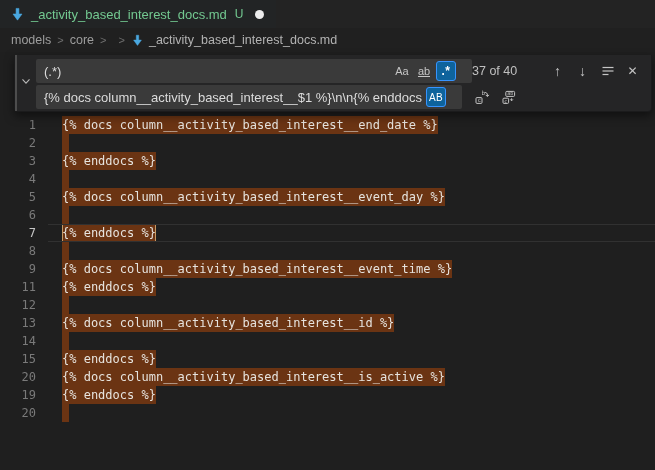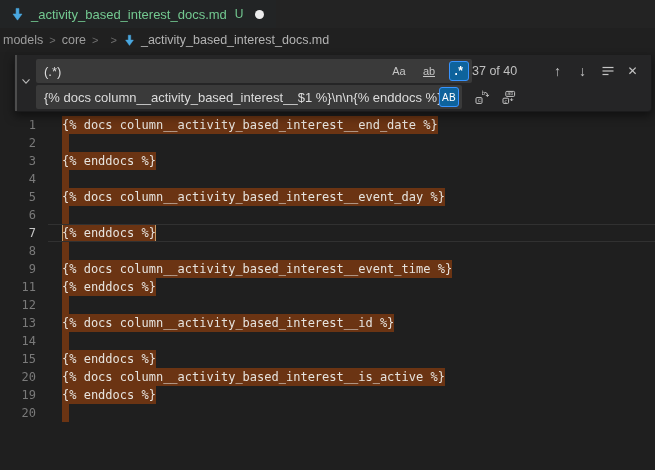--- a/index.html
+++ b/index.html
@@ -9,21 +9,21 @@
   
   .tabbar{position:absolute;left:0;top:0;right:0;height:28px;background:#232323;display:flex;}
   .tab{display:inline-flex;align-items:center;height:28px;padding:0 12px 0 10px;background:#222425;}
   .fileicon{display:inline-flex;align-items:center;margin-right:6px;}
   .tabname{font-size:13px;color:#73c991;}
   .gitstatus{font-size:12px;color:#73c991;margin-left:8px;}
   .dot{width:9px;height:9px;border-radius:50%;background:#ececec;margin-left:11px;}
 
   
   .breadcrumb{position:absolute;left:0;top:28px;right:0;height:24px;background:#202020;
-              display:flex;align-items:center;padding-left:3px;white-space:nowrap;}
+              display:flex;align-items:center;padding-left:11px;white-space:nowrap;}
   .bc-item{font-size:12.5px;color:#9d9d9d;cursor:pointer;}
   .bc-sep{font-size:11px;color:#6f6f6f;padding:0 6px;}
   .bc-file{display:inline-flex;align-items:center;font-size:12.5px;color:#b3b3b3;}
   .bc-file .fileicon{margin-right:5px;}
 
   
   .editor{position:absolute;left:0;top:52px;right:0;bottom:0;background:#1f1f1f;}
   .code-area{position:absolute;top:64px;left:0;right:0;}
   .row{display:flex;height:18px;position:relative;}
   .ln{flex:none;width:36px;text-align:right;font-family:"DejaVu Sans Mono",monospace;
@@ -43,21 +43,21 @@
                box-shadow:0 4px 10px rgba(0,0,0,.5);display:flex;box-sizing:border-box;z-index:5;}
   .sash{position:absolute;left:0;top:0;bottom:0;width:2px;background:#4d4d4d;cursor:ew-resize;}
   .toggle{width:21px;display:flex;align-items:center;justify-content:center;cursor:pointer;}
   .fw-rows{flex:1;display:flex;flex-direction:column;gap:2px;padding:4px 8px 3px 0;}
   .frow{display:flex;align-items:center;height:24px;}
   .finput{display:flex;align-items:center;height:24px;background:#3a3a3a;border-radius:2px;
           padding-left:8px;box-sizing:border-box;color:#dcdcdc;font-size:13px;cursor:text;}
   .find-box{width:436px;}
   .replace-box{width:426px;}
   .ivalue{flex:1;white-space:pre;overflow:hidden;}
-  .opts{display:flex;gap:10px;padding-right:3px;align-items:center;}
+  .opts{display:flex;gap:2px;padding-right:16px;align-items:center;}
   .opt,.abtn{background:transparent;border:1px solid transparent;margin:0;padding:0;
              width:20px;height:20px;border-radius:3px;display:flex;align-items:center;
              justify-content:center;color:#c5c5c5;font-family:"Liberation Sans",sans-serif;
              font-size:11px;cursor:pointer;}
   .opt.active{background:#0e639c;border-color:#3794ff;color:#ffffff;}
   .ww-inner{border-bottom:1px solid currentColor;line-height:10px;display:inline-block;}
   .regex-label{font-weight:bold;font-size:12px;letter-spacing:.5px;}
   .ab-label{font-size:10px;letter-spacing:.3px;}
   .count{font-size:12.5px;color:#c0c0c0;white-space:nowrap;}
   .factions{display:flex;align-items:center;gap:4px;margin-left:auto;}

